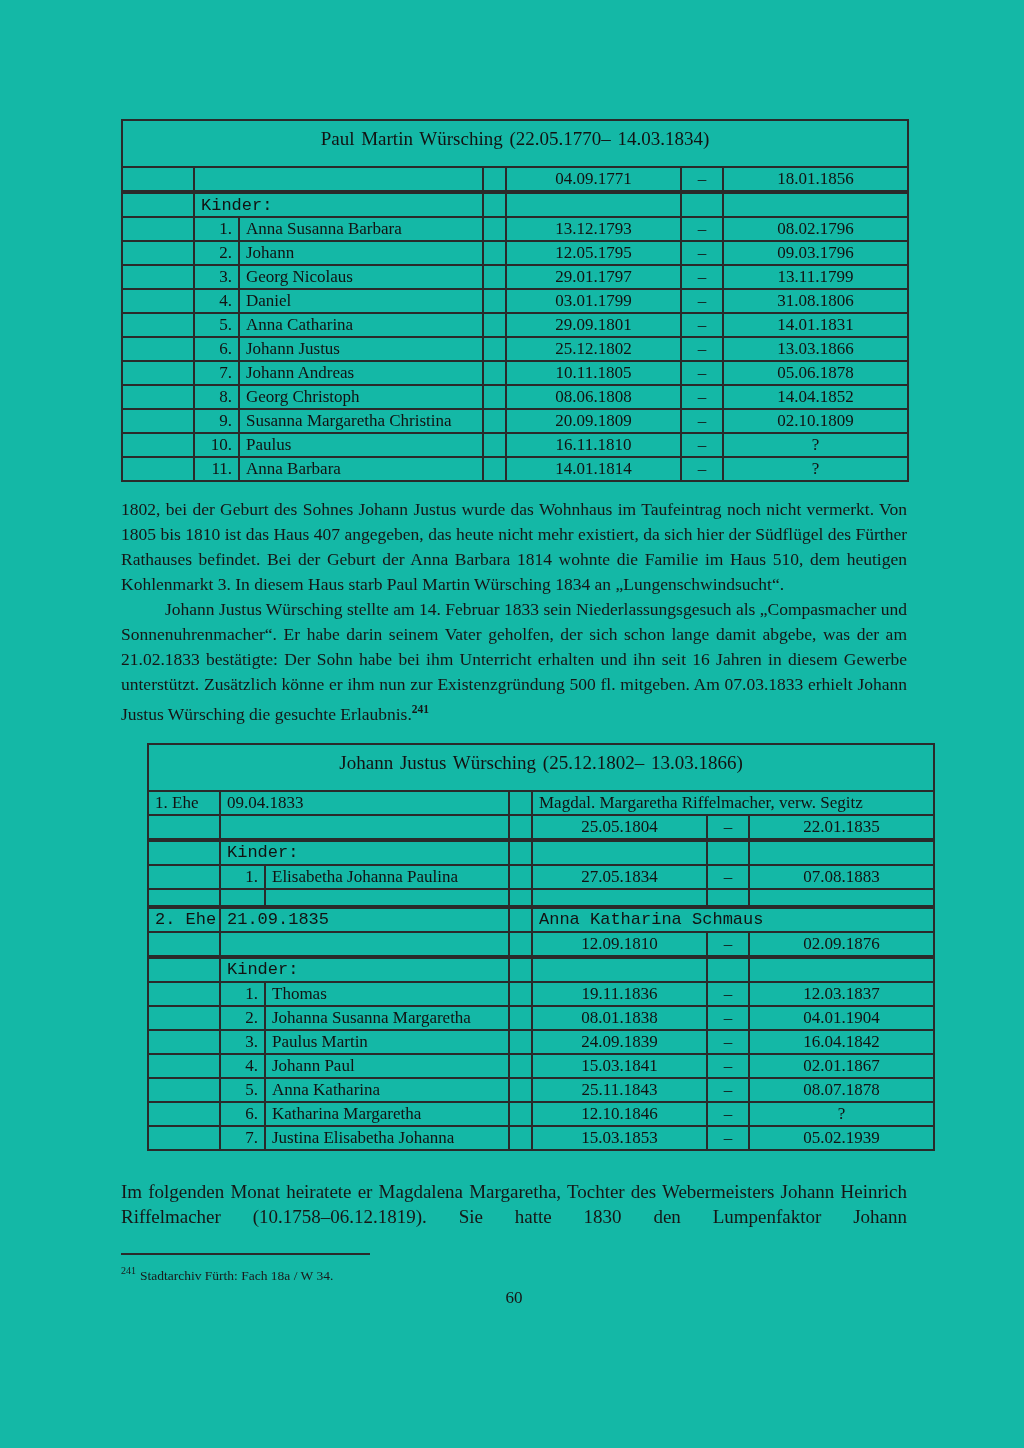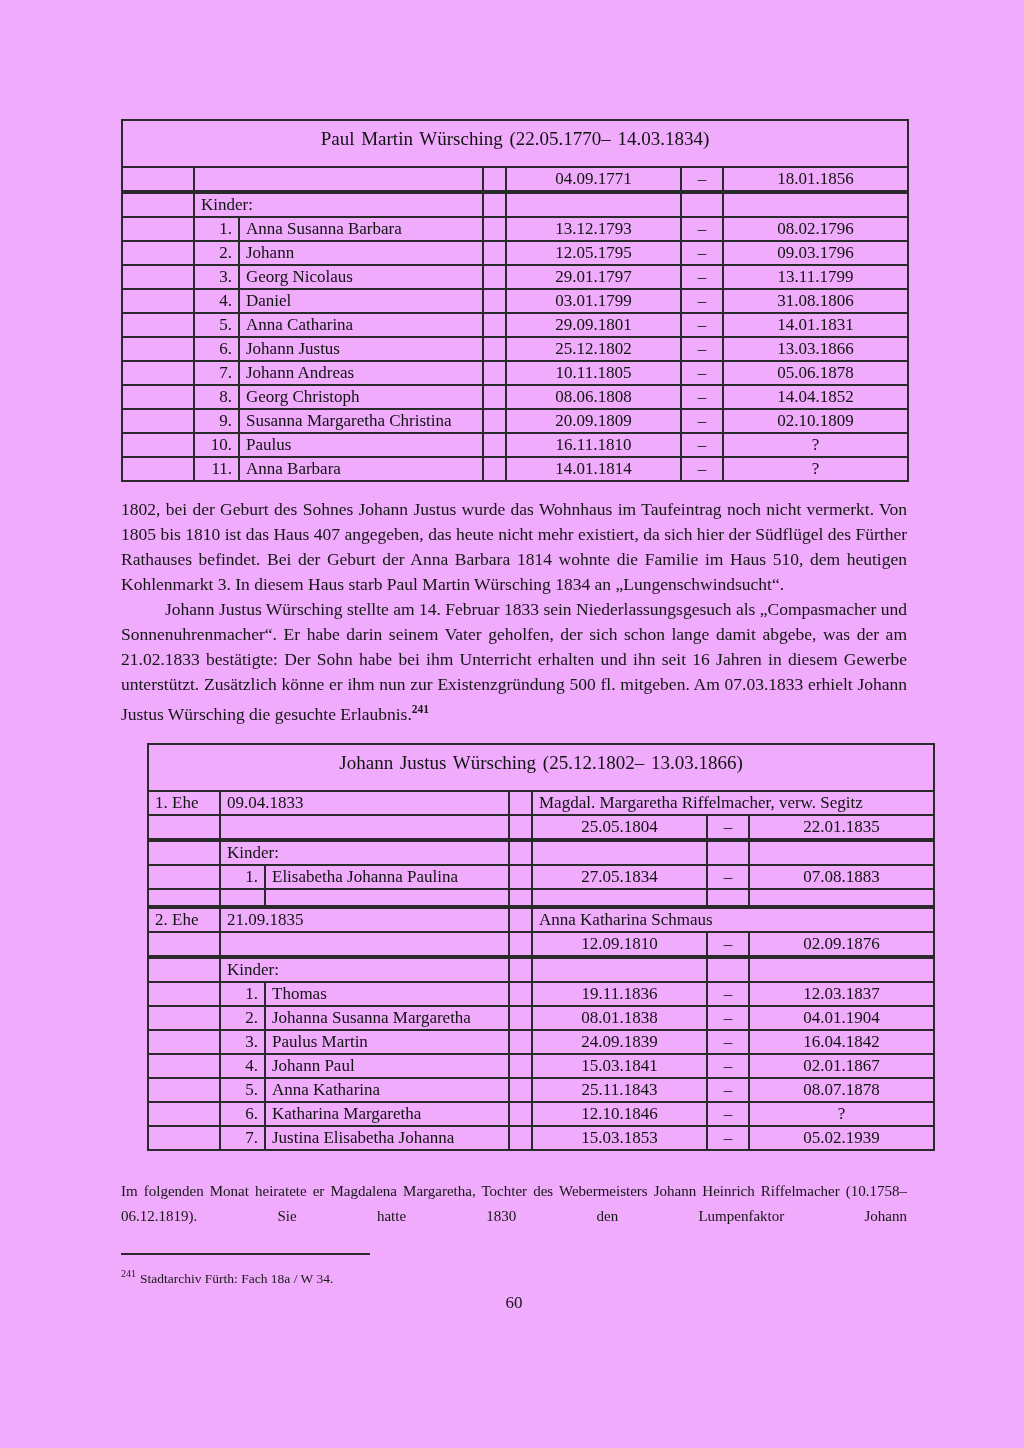--- a/index.html
+++ b/index.html
@@ -1,50 +1,50 @@
 <!DOCTYPE html>
 <html><head>
 <meta charset="utf-8">
 <style>
   html,body { margin:0; padding:0; background:#fff; }
   .page {
-    width:1024px; height:1448px; background:#f0abfc; position:relative;
+    width:1024px; height:1448px; background:#14b8a6; position:relative;
     box-sizing:border-box; padding:119px 117px 0 121px;
     font-family:"Liberation Serif","DejaVu Serif",serif; color:#161616;
     overflow:hidden;
   }
   .gen-table {
     border-collapse:collapse; width:786px; table-layout:fixed;
     font-size:17px; color:#121212;
   }
   .gen-table td {
     border:2px solid #2a2a2a; height:22px; padding:0 6px;
     vertical-align:middle; white-space:nowrap; overflow:hidden;
   }
   .w-ehe{width:72px;} .w-num{width:45px;} .w-name{width:244px;}
   .w-sp{width:23px;} .w-birth{width:175px;} .w-dash{width:42px;} .w-death{width:185px;}
   .row-title td {
     height:38px; font-size:19px; text-align:center;
     vertical-align:top; padding-top:7px; word-spacing:2px;
   }
-  .sep td { border-top-width:4px; }
+  .sep td { border-top-width:4px;font-family:Liberation Mono, monospace; }
   .row-empty td { height:15px; }
   .c-num { text-align:right; padding-right:8px; }
   .c-name { padding-left:8px; }
   .c-lbl { padding-left:7px; }
   .ctr { text-align:center; }
   .bodytext { width:786px; margin-top:15px; font-size:17.5px; line-height:25px; text-align:justify; }
   .bodytext p { margin:0; }
   .indent { text-indent:44px; }
   .fnref { font-weight:bold; font-size:11.5px; }
   .t2 { margin-top:16px;margin-left:26px; }
-  .para3 { width:786px; margin-top:28px; font-size:15px; line-height:25px;
+  .para3 { width:786px; margin-top:28px; font-size:19px; line-height:25px;
            text-align:justify; text-align-last:justify; }
   .fn-rule { width:249px; height:0; border-top:2px solid #2a2a2a; margin-top:24px; }
-  .footnote { margin:7px 0 0 0; font-size:13.5px; line-height:23px; color:#1a1a1a; }
+  .footnote { margin:7px 0 0 0; font-size:13.5px; line-height:18px; color:#1a1a1a; }
   .footnote sup { font-size:10px; margin-right:4px; }
   .pageno { width:786px; text-align:center; font-size:17px; margin-top:4px; }
 </style>
 </head>
 <body>
 
 <div class="page">
 
   <table class="gen-table t1">
     <colgroup>

